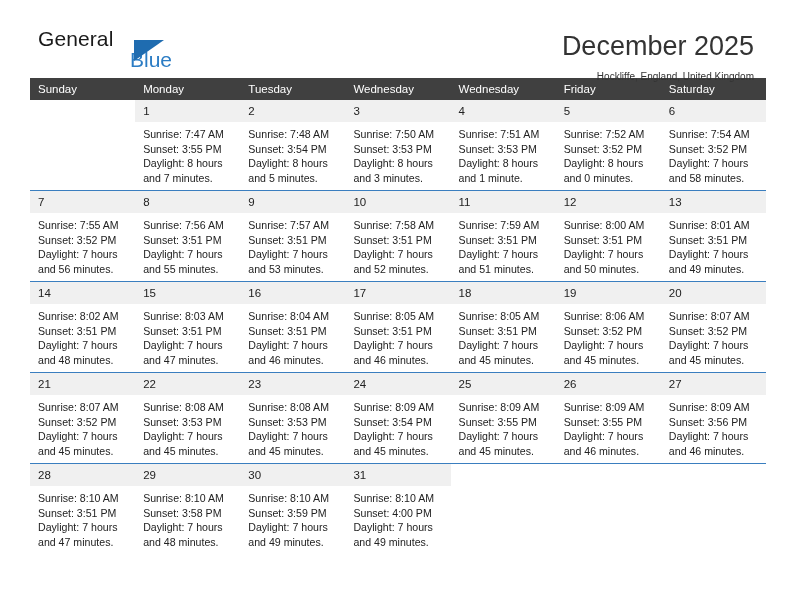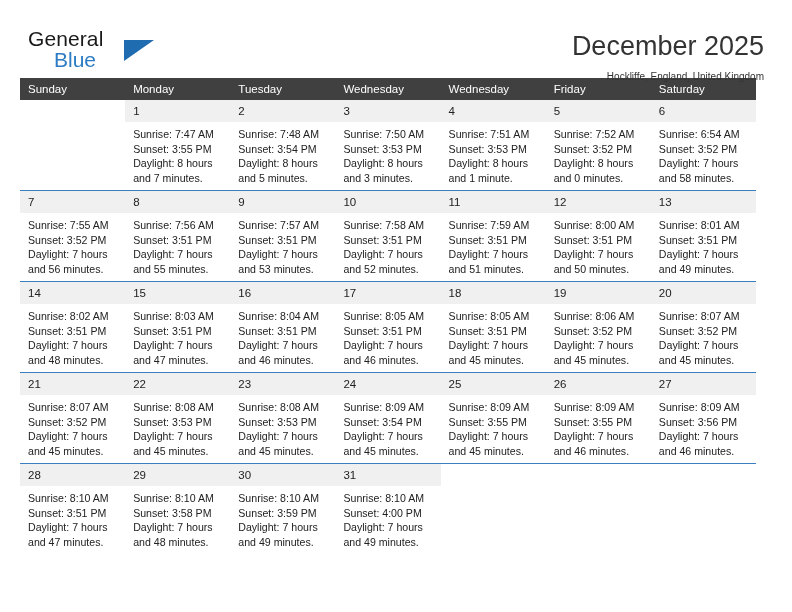--- a/index.html
+++ b/index.html
@@ -12,21 +12,21 @@
     height: 612px;
     font-family: "Liberation Sans", sans-serif;
     color: #000000;
     overflow: hidden;
   }
   .page {
     position: relative;
     width: 792px;
     height: 612px;
     box-sizing: border-box;
-    padding: 0 20px;
+    padding: 0 30px;
   }
 
   
   .header {
     position: relative;
     height: 74px;
   }
   .brand {
     position: absolute;
     left: 8px;
@@ -39,21 +39,21 @@
     font-size: 21px;
     color: #1a1a1a;
     letter-spacing: 0.1px;
     display: block;
     height: 22px;
   }
   .brand-bottom {
     font-size: 21px;
     color: #2b7cc4;
     display: block;
-    margin-left: 26px;
+    margin-left: 92px;
     margin-top: -1px;
   }
   .brand-tri {
     position: absolute;
     left: 96px;
     top: 12px;
     width: 0;
     height: 0;
     border-left: 30px solid #1f6cb0;
     border-bottom: 21px solid transparent;
@@ -208,21 +208,21 @@
             <div class="cellbody">
               <div>Sunrise: 7:52 AM</div>
               <div>Sunset: 3:52 PM</div>
               <div>Daylight: 8 hours</div>
               <div>and 0 minutes.</div>
             </div>
           </td>
           <td>
             <div class="daynum">6</div>
             <div class="cellbody">
-              <div>Sunrise: 6:54 AM</div>
+              <div>Sunrise: 7:54 AM</div>
               <div>Sunset: 3:52 PM</div>
               <div>Daylight: 7 hours</div>
               <div>and 58 minutes.</div>
             </div>
           </td>
         </tr>
         <tr class="week-row">
           <td>
             <div class="daynum">7</div>
             <div class="cellbody">

